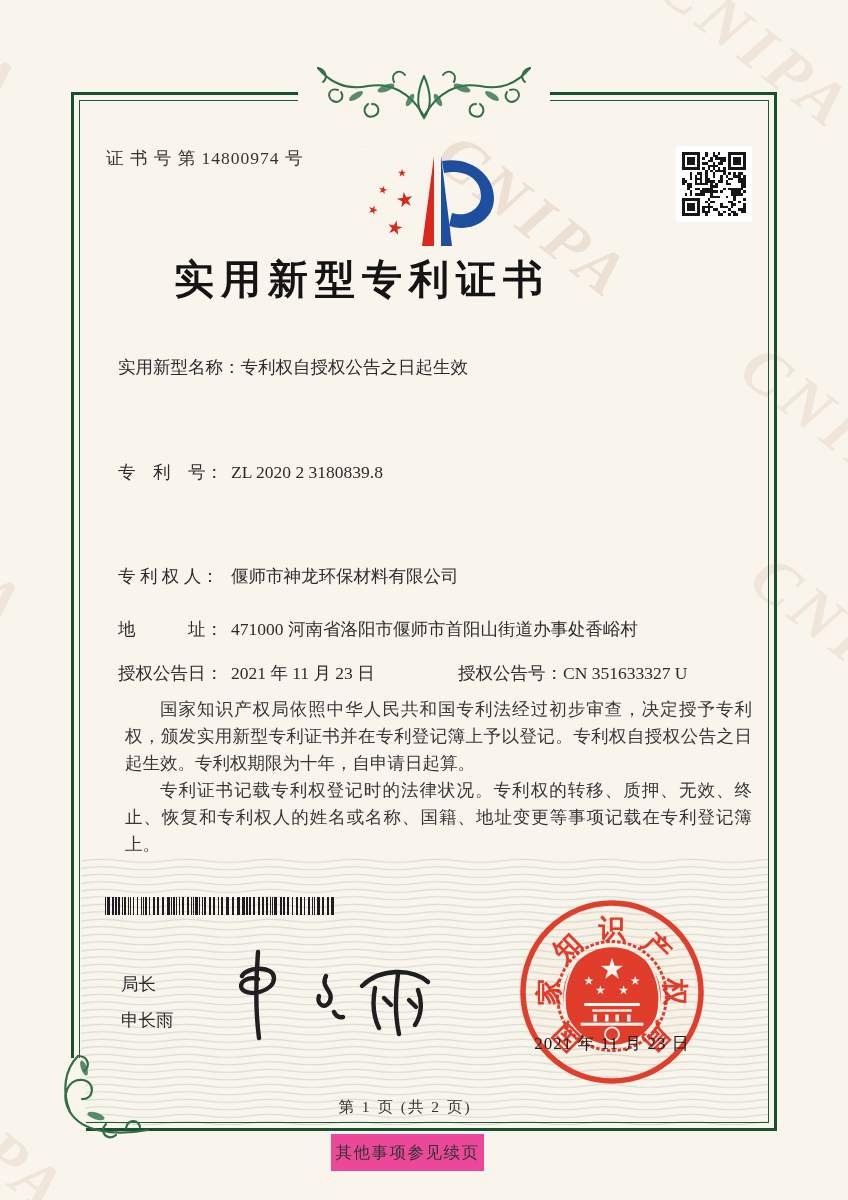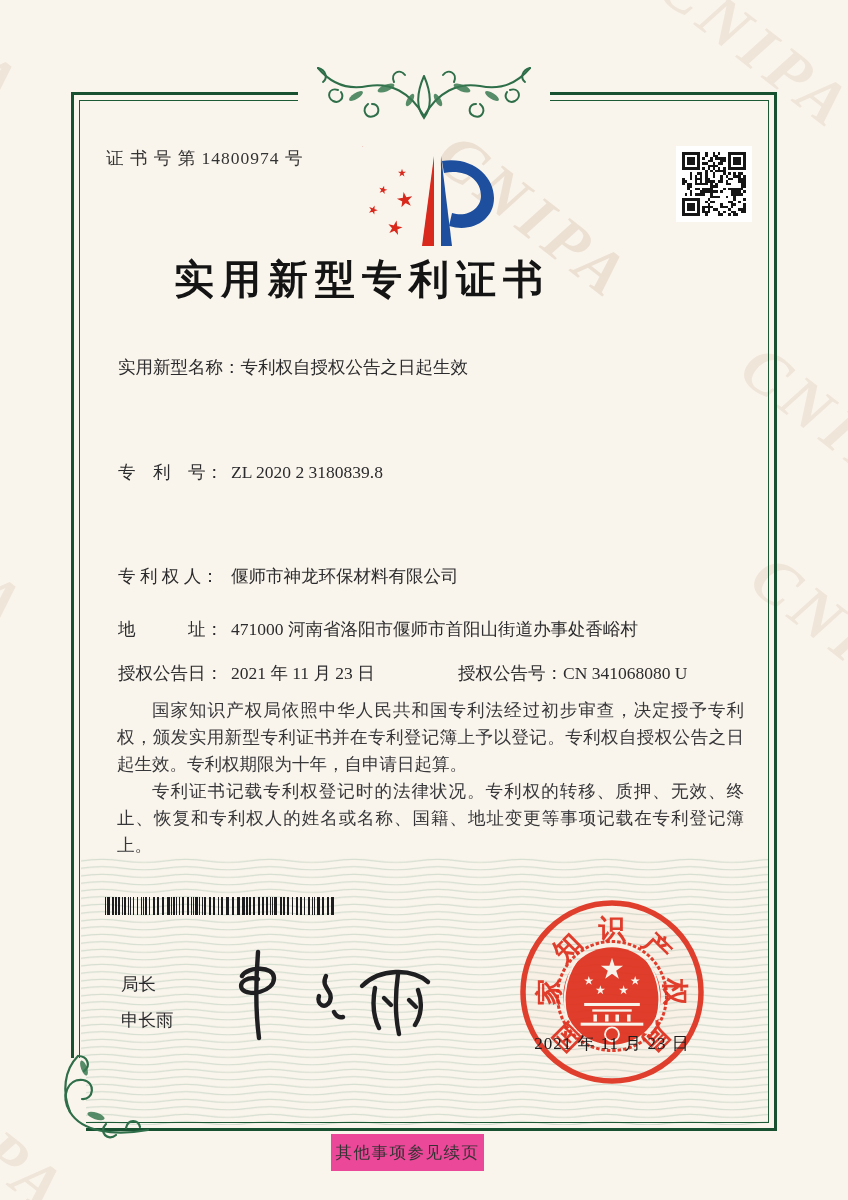--- a/index.html
+++ b/index.html
@@ -21,22 +21,22 @@
   .qr-box{left:676px;top:146px;width:76px;height:76px;background:#fff;z-index:4;
           display:flex;align-items:center;justify-content:center;}
   .logo{left:362px;top:146px;z-index:4;}
   .title{left:0;top:252px;width:724px;text-align:center;font-size:40px;font-weight:bold;
          letter-spacing:7px;color:#141414;z-index:4;}
   
   .field{left:118px;font-size:17.5px;z-index:4;white-space:nowrap;color:#2c2c2e;}
   .field .lb{display:inline-block;min-width:113px;}
   .grant2{position:absolute;left:340px;top:0;}
   
-  .body-text{left:117px;top:697px;width:627px;font-size:17.5px;line-height:27px;
-             text-align:justify;color:#37373a;z-index:4;}
+  .body-text{left:125px;top:697px;width:627px;font-size:17.5px;line-height:27px;
+             text-align:justify;color:#37373a;z-index:4;font-family:Liberation Mono, monospace;}
   .body-text p{margin:0;text-indent:2em;}
   
   .barcode{left:105px;top:897px;z-index:4;}
   
   .sig-label{left:121px;font-size:17.5px;z-index:4;color:#2c2c2e;}
   .sig-svg{left:222px;top:946px;z-index:4;}
   
   .seal{left:516px;top:896px;width:192px;height:192px;z-index:5;}
   .seal-ring span{position:absolute;font-size:27px;font-weight:bold;color:#df301e;
                   width:28px;height:30px;text-align:center;opacity:.93;}
@@ -443,21 +443,21 @@
   <div class="abs field" style="top:564px">
     <span class="lb">专 利 权 人：</span><span>偃师市神龙环保材料有限公司</span>
   </div>
   <div class="abs field" style="top:617px">
     <span class="lb">地　　　址：</span><span>471000 河南省洛阳市偃师市首阳山街道办事处香峪村</span>
   </div>
 
   <div class="abs field" style="top:661px">
     <span class="lb">授权公告日：</span><span>2021 年 11 月 23 日</span>
     <span class="grant2">
-      <span>授权公告号：</span><span>CN 341068080 U</span>
+      <span>授权公告号：</span><span>CN 351633327 U</span>
     </span>
   </div>
 
   <div class="abs body-text">
     <p>国家知识产权局依照中华人民共和国专利法经过初步审查，决定授予专利权，颁发实用新型专利证书并在专利登记簿上予以登记。专利权自授权公告之日起生效。专利权期限为十年，自申请日起算。</p>
     <p>专利证书记载专利权登记时的法律状况。专利权的转移、质押、无效、终止、恢复和专利权人的姓名或名称、国籍、地址变更等事项记载在专利登记簿上。</p>
   </div>
 
   <svg class="abs barcode" id="barcode" width="232" height="19">
       <rect x="0" y="0" width="1" height="18" fill="#1d1d1f"></rect>
@@ -572,16 +572,17 @@
         <span style="left: 16px; top: 81px; transform: rotate(-90deg);">家</span>
         <span style="left: 35.331px; top: 34.331px; transform: rotate(-45deg);">知</span>
         <span style="left: 82px; top: 15px; transform: rotate(0deg);">识</span>
         <span style="left: 128.669px; top: 34.331px; transform: rotate(45deg);">产</span>
         <span style="left: 148px; top: 81px; transform: rotate(90deg);">权</span>
         <span style="left: 128.669px; top: 127.669px; transform: rotate(135deg);">局</span>
       </div>
     <div class="seal-date">2021 年 11 月 23 日</div>
   </div>
 
+  <div class="abs page-num">第 1 页 (共 2 页)</div>
 
   <div class="abs cont-box">其他事项参见续页</div>
 
 </div>
 
 </body></html>

